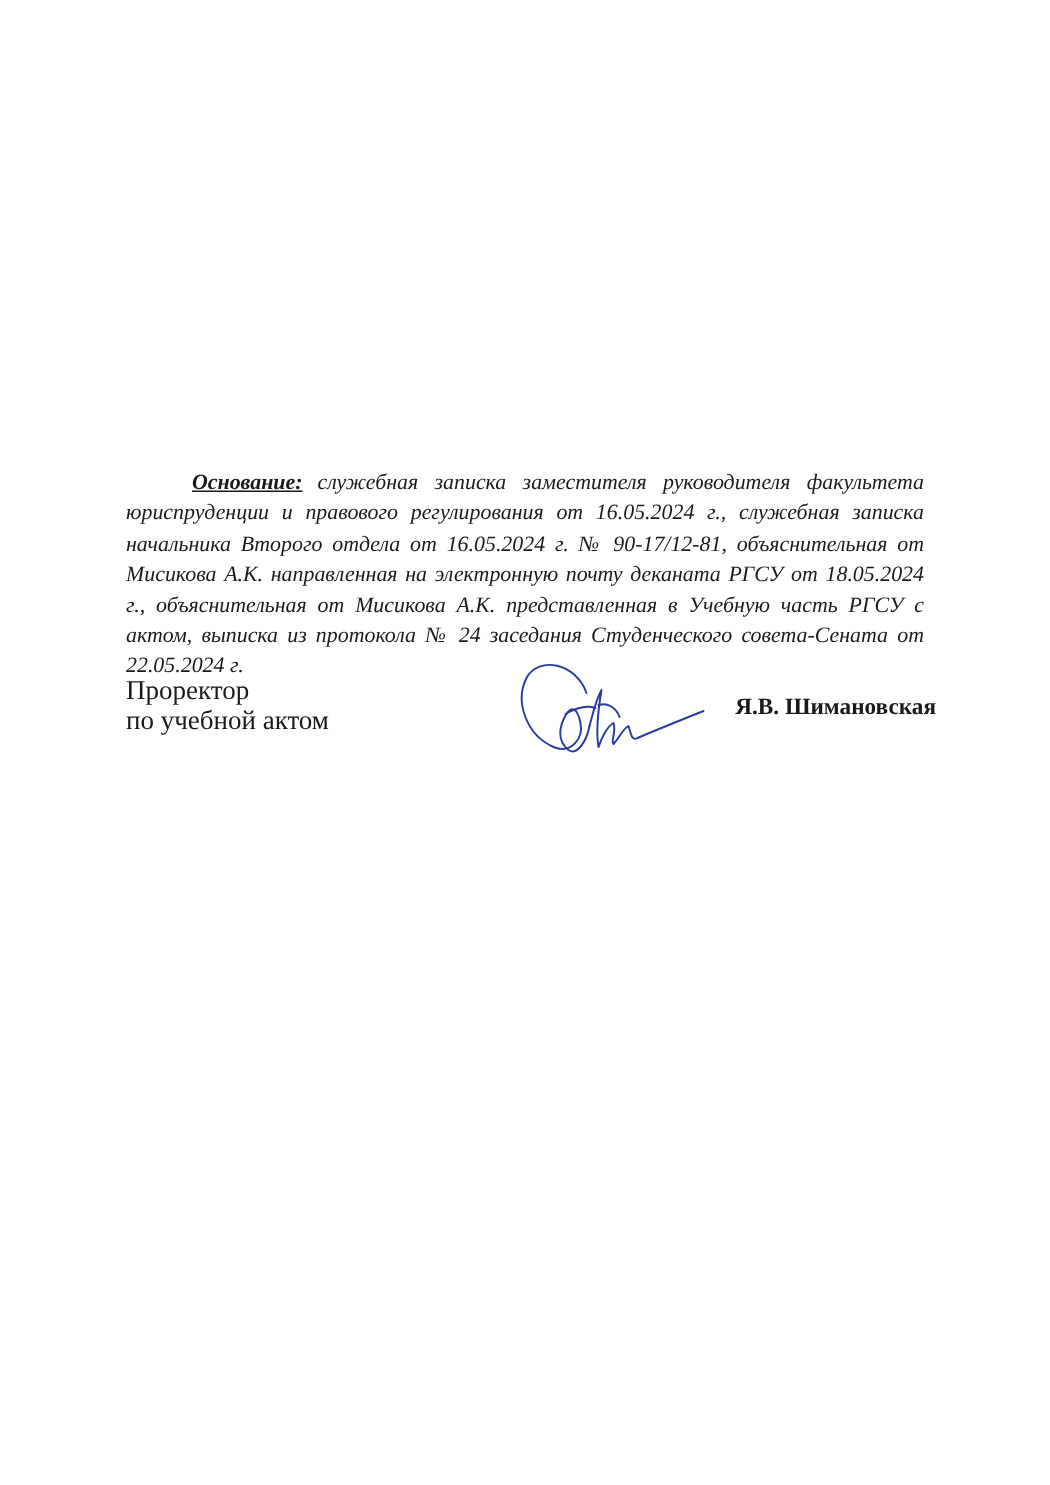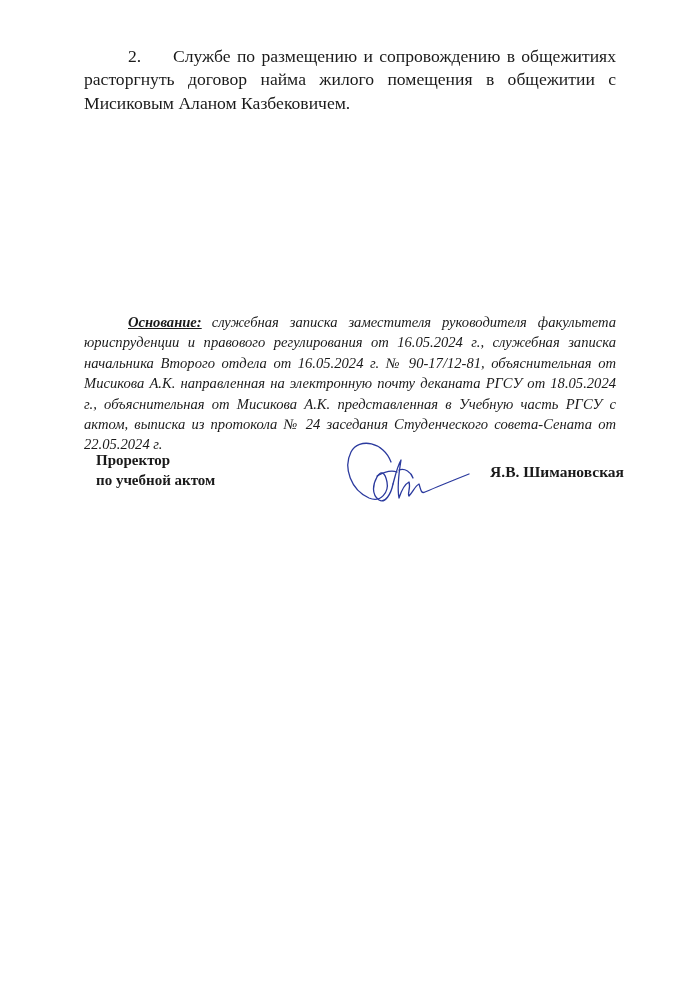--- a/index.html
+++ b/index.html
@@ -60,24 +60,23 @@
       position: absolute;
       left: 84px;
       top: 450px;
       width: 540px;
       height: 60px;
     }
     .sign-title {
       position: absolute;
       left: 0;
       top: 0;
-      font-size: 15px;
+      font-size: 18px;
       line-height: 20px;
-      font-weight: bold;
-      margin-left: 12px;
+      font-weight: normal;
     }
     .sign-title div { margin: 0; }
     .sign-name {
       position: absolute;
       right: 0;
       top: 13px;
       font-size: 15.5px;
       font-weight: bold;
     }
     .signature {
@@ -87,21 +86,20 @@
       width: 150px;
       height: 90px;
     }
   </style>
 </head>
 <body>
 
 <div class="page">
 
   <div class="main-text">
-    <p class="item"><span class="num">2.</span><span>Службе по размещению и сопровождению в общежитиях расторгнуть договор найма жилого помещения в общежитии с Мисиковым Аланом Казбековичем.</span></p>
   </div>
 
   <p class="basis"><span class="label">Основание:</span><span>служебная записка заместителя руководителя факультета юриспруденции и правового регулирования от 16.05.2024 г., служебная записка начальника Второго отдела от 16.05.2024 г. № 90-17/12-81, объяснительная от Мисикова А.К. направленная на электронную почту деканата РГСУ от 18.05.2024 г., объяснительная от Мисикова А.К. представленная в Учебную часть РГСУ с актом, выписка из протокола № 24 заседания Студенческого совета-Сената от 22.05.2024 г.</span></p>
 
   <div class="sign-block">
     <div class="sign-title">
       <div>Проректор</div>
       <div>по учебной актом</div>
     </div>
 

